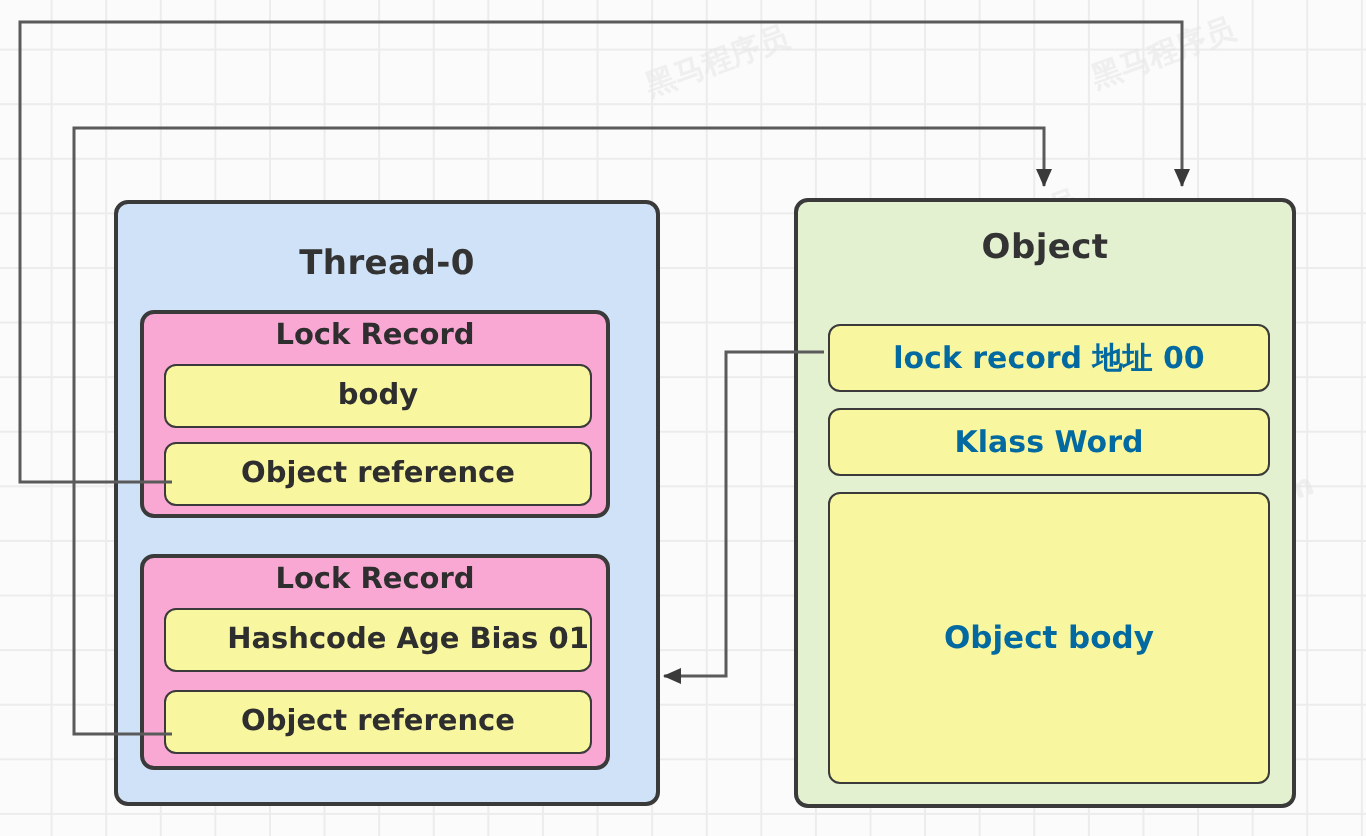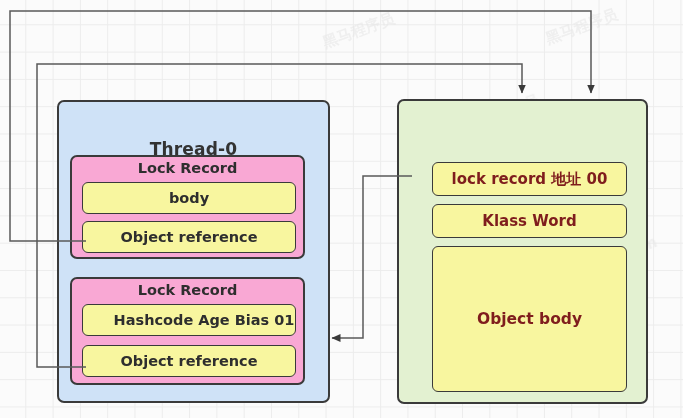--- a/index.html
+++ b/index.html
@@ -38,21 +38,21 @@
     font-weight:bold;
     color:#333;
     letter-spacing:.2px;
   }
 
   
   #thread-panel{
     left:57px;top:100px;width:273px;height:303px;
     background:#cfe2f7;
   }
-  #thread-panel .panel-title{font-size:17px;padding-top:20px;margin-top:17px;}
+  #thread-panel .panel-title{font-size:17px;padding-top:20px;}
 
   .lock-record{
     position:absolute;
     left:11px;width:235px;
     background:#f9a8d4;
     border:2px solid #3a3a3a;
     border-radius:7px;
     box-sizing:border-box;
   }
   #lock-record-0{top:53px;height:104px;}
@@ -76,27 +76,27 @@
   #lock-record-1 .slot.s0{top:25px;padding-left:30px;}
   #lock-record-1 .slot.s1{top:66px;}
 
   
   #object-panel{
     left:397px;top:99px;width:251px;height:305px;
     background:#e3f1d1;
   }
   #object-panel .panel-title{font-size:17px;padding-top:13px;}
   .obj-row{
-    position:absolute;left:33px;width:195px;
+    position:absolute;left:15px;width:221px;
     background:#f8f69f;
     border:1.6px solid #3a3a3a;
     border-radius:6px;
     box-sizing:border-box;
     display:flex;align-items:center;justify-content:center;
-    font-weight:bold;font-size:15px;color:#7f1d1d;
+    font-weight:bold;font-size:15px;color:#0369a1;
   }
   #obj-row-0{top:61px;height:34px;}
   #obj-row-1{top:103px;height:34px;}
   #obj-row-2{top:145px;height:146px;font-size:15.5px;}
 </style>
 </head>
 <body>
 
 <div id="canvas">
 
@@ -126,20 +126,21 @@
     </div>
 
     <div class="lock-record" id="lock-record-1">
       <div class="lr-title">Lock Record</div>
       <div class="slot s0">Hashcode Age Bias 01</div>
       <div class="slot s1">Object reference</div>
     </div>
   </div>
 
   <div class="panel" id="object-panel">
+    <div class="panel-title">Object</div>
     <div class="obj-row" id="obj-row-0">lock record 地址 00</div>
     <div class="obj-row" id="obj-row-1">Klass Word</div>
     <div class="obj-row" id="obj-row-2">Object body</div>
   </div>
 
   <svg class="links" viewBox="0 0 683 418">
     <defs>
       <marker id="ah" markerWidth="10" markerHeight="10" refX="8.5" refY="4" orient="auto" markerUnits="userSpaceOnUse">
         <path d="M0,0 L9,4 L0,8 z" fill="#3a3a3a"></path>
       </marker>

